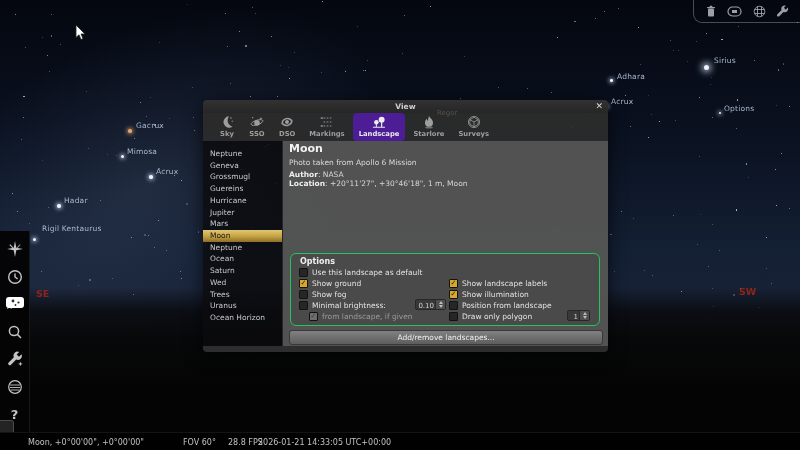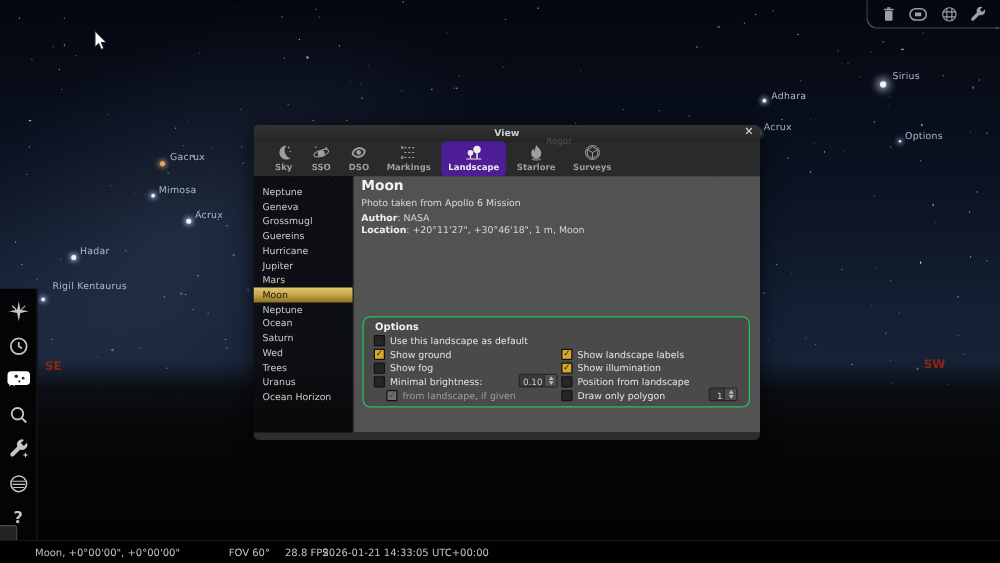--- a/index.html
+++ b/index.html
@@ -590,20 +590,21 @@
         </div>
         <div class="spin" style="left:276px;top:56px;width:23px;">
           <span class="val">1</span>
           <span class="arrows">
               <span class="tri-up"></span>
               <span class="tri-down"></span>
             </span>
         </div>
       </div>
 
+      <div id="add-remove-btn">Add/remove landscapes...</div>
     </div>
   </div>
   <div id="dlg-bottom"></div>
 </div>
 
 <div id="statusbar">
   <span id="sb-location">Moon, +0°00'00", +0°00'00"</span>
   <span id="sb-fov">FOV 60°</span>
   <span id="sb-fps">28.8 FPS</span>
   <span id="sb-datetime">2026-01-21 14:33:05 UTC+00:00</span>

